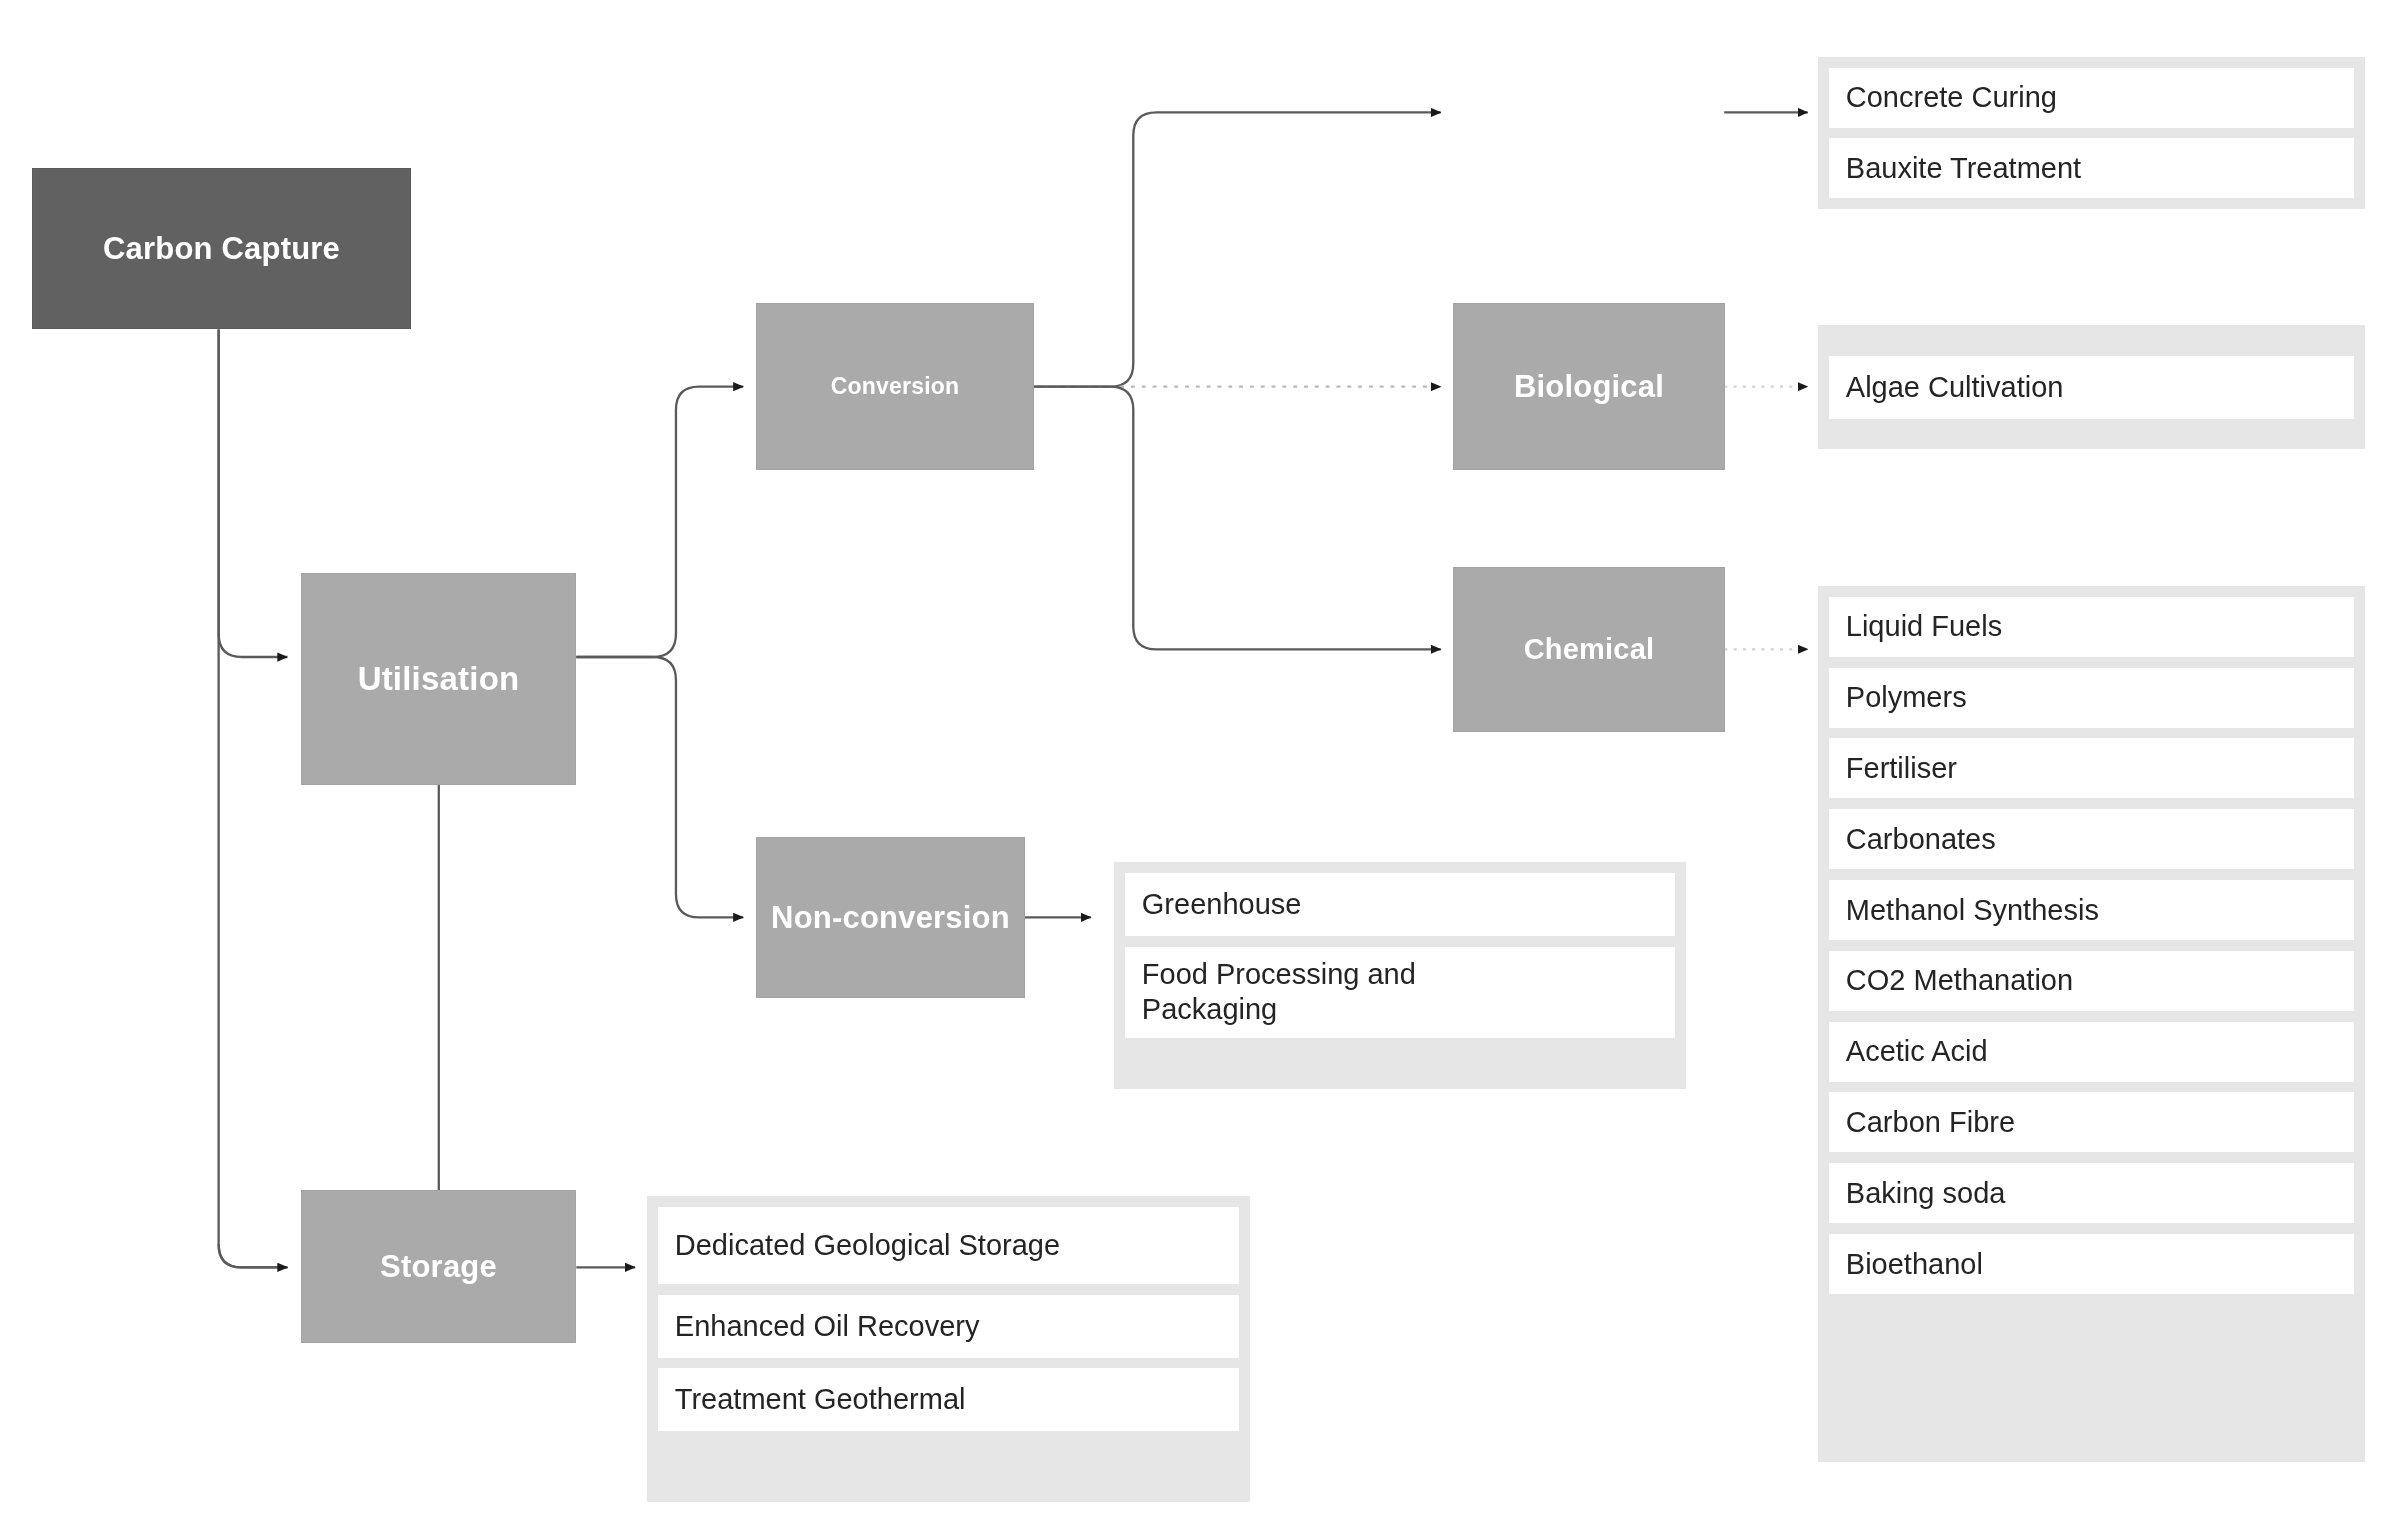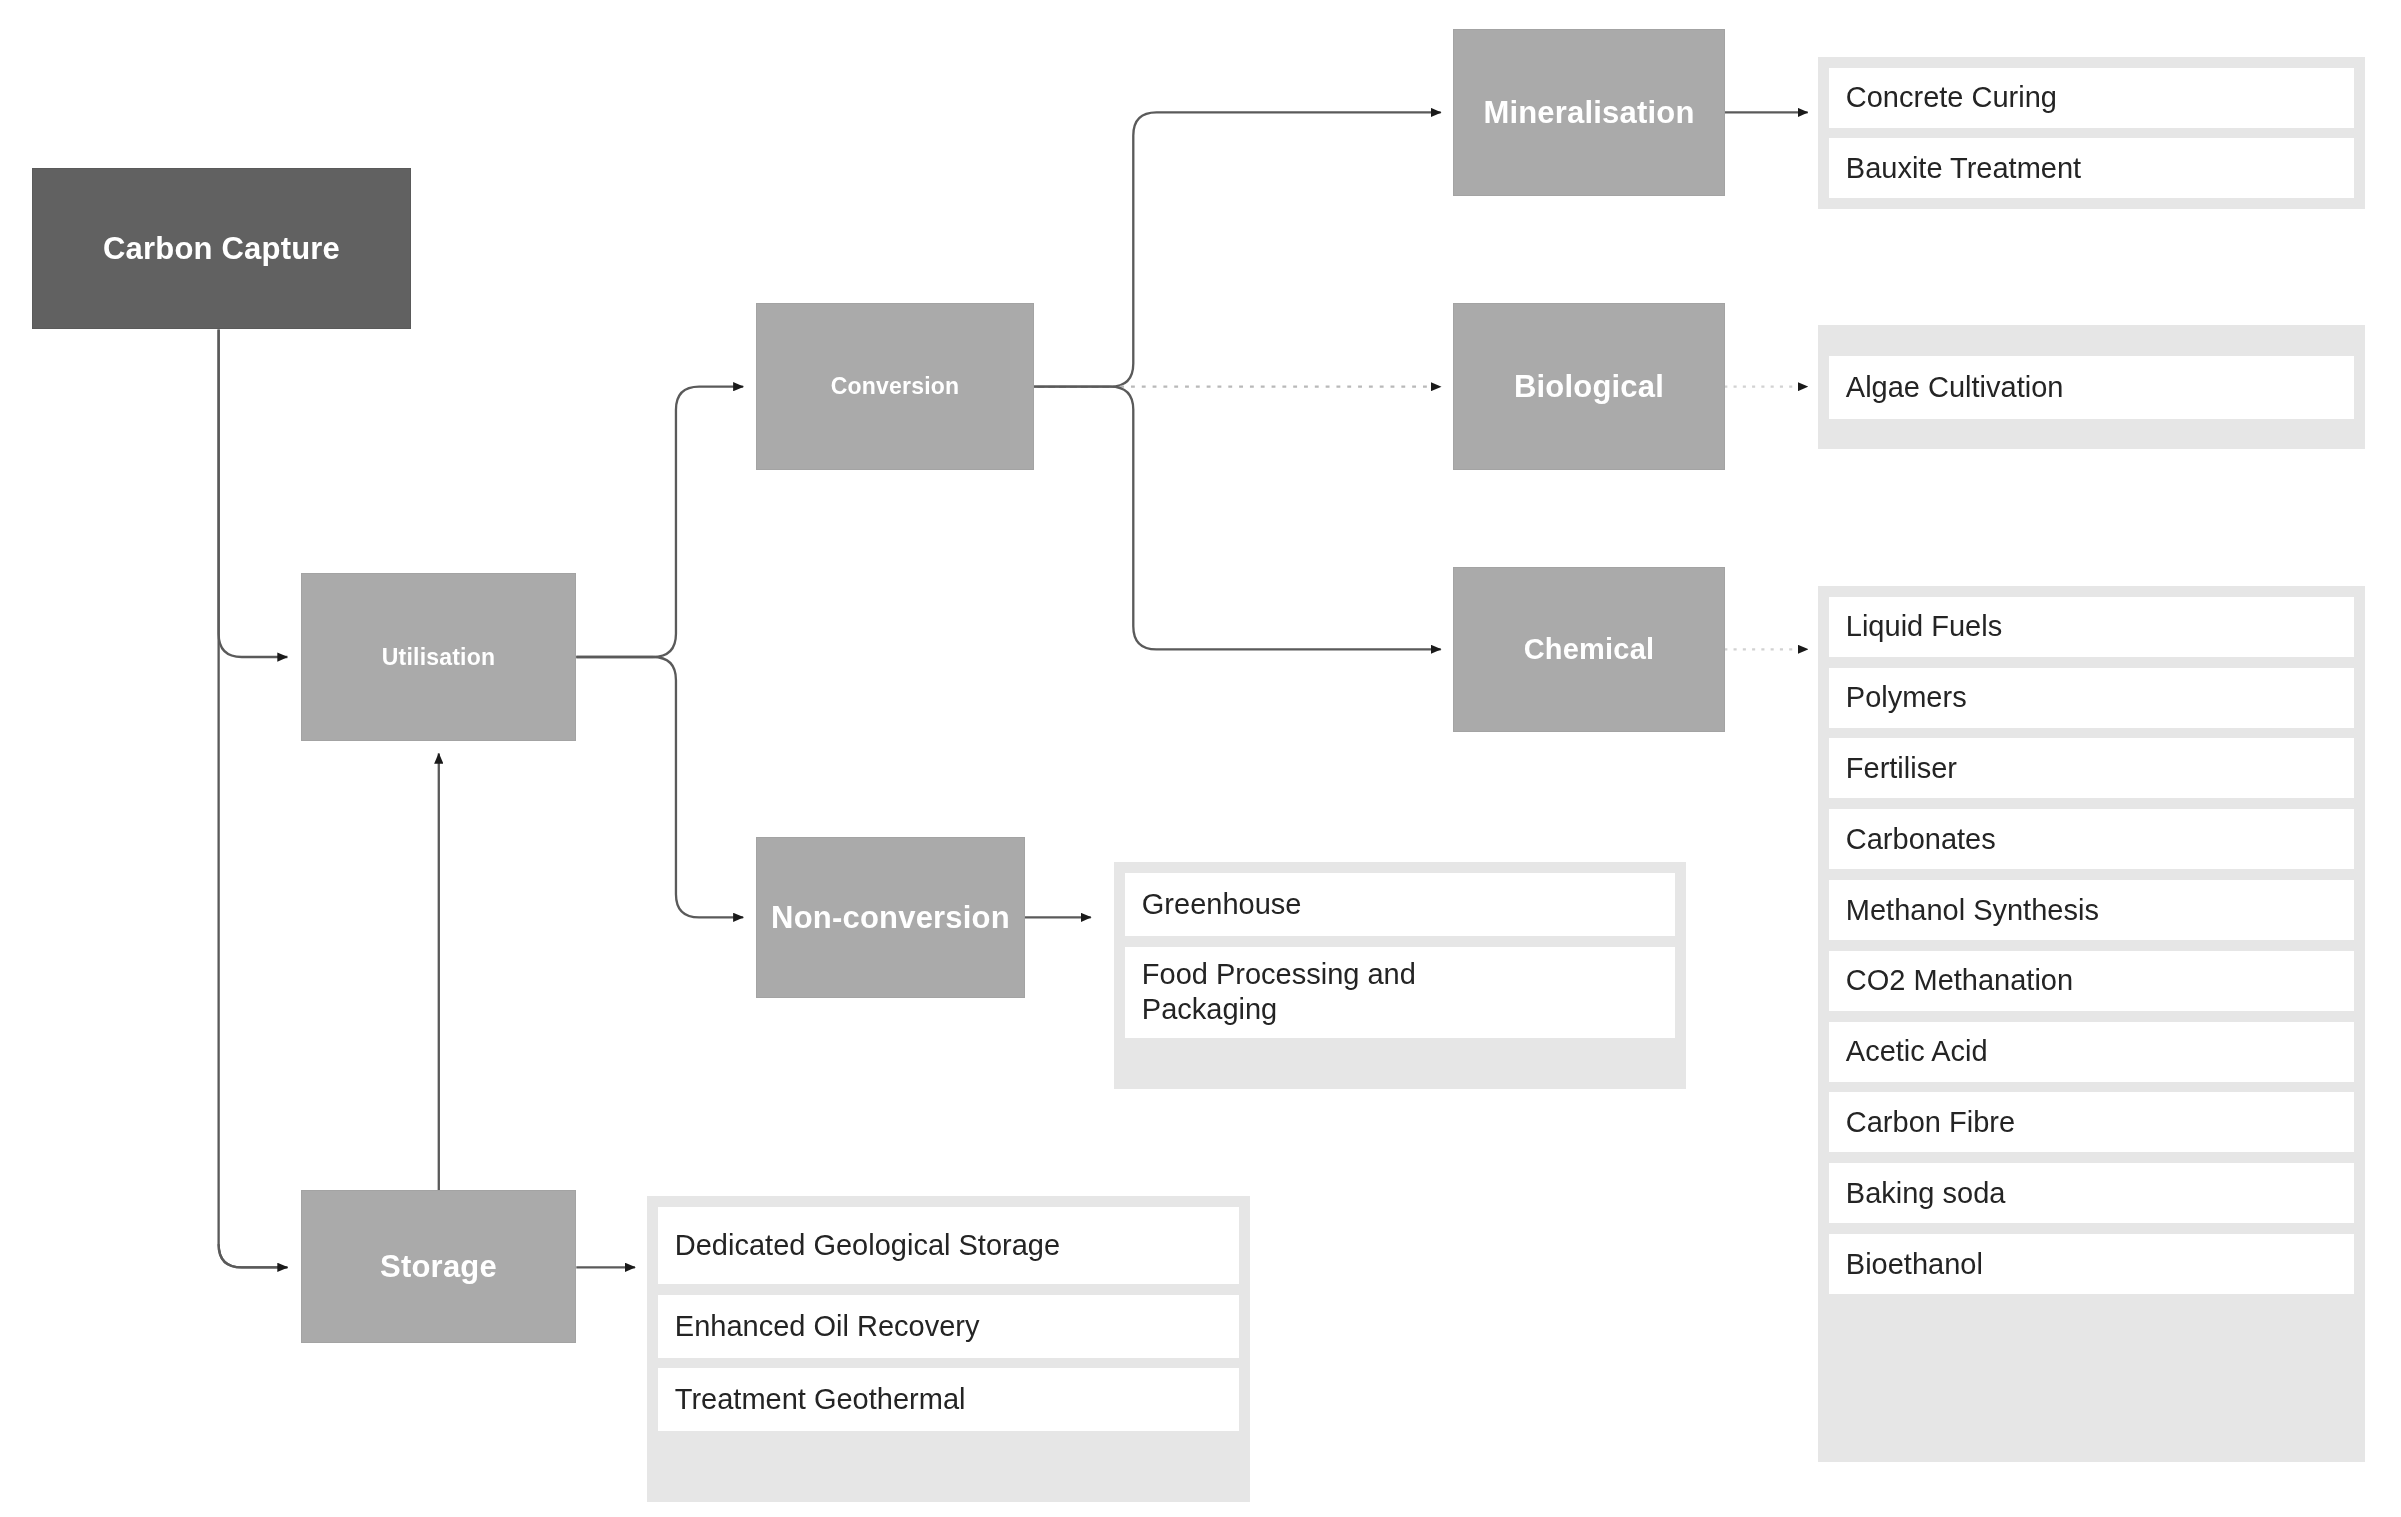--- a/index.html
+++ b/index.html
@@ -104,39 +104,36 @@
       <path d="M1326,1187 L1412,1187" marker-end="url(#arrow)"></path>
 
       <path d="M746,1640 L822,1640" marker-end="url(#arrow)"></path>
     </g>
   </svg>
 
   <div class="node root" style="left:32px; top:168px; width:379px; height:161px; font-size:31px;">
     <span>Carbon Capture</span>
   </div>
 
-  <div class="node level" style="left:301px; top:573px; width:275px; height:168px; font-size:23px;">
+  <div class="node level" style="left:301px; top:573px; width:275px; height:212px; font-size:33px;">
     <span>Utilisation</span>
   </div>
 
   <div class="node level" style="left:301px; top:1190px; width:275px; height:153px; font-size:31px;">
     <span>Storage</span>
   </div>
 
   <div class="node level" style="left:756px; top:303px; width:278px; height:167px; font-size:23px;">
     <span>Conversion</span>
   </div>
 
   <div class="node level" style="left:756px; top:837px; width:269px; height:161px; font-size:31px;">
     <span>Non-conversion</span>
   </div>
 
-  <div class="node level" style="left:1453px; top:29px; width:272px; height:167px; font-size:31px;">
-    <span>Mineralisation</span>
-  </div>
 
   <div class="node level" style="left:1453px; top:303px; width:272px; height:167px; font-size:31px;">
     <span>Biological</span>
   </div>
 
   <div class="node level" style="left:1453px; top:567px; width:272px; height:165px; font-size:29px;">
     <span>Chemical</span>
   </div>
 
   <div class="panel" style="left:1818px; top:57px; width:547px; height:152px; font-size:29px;">

